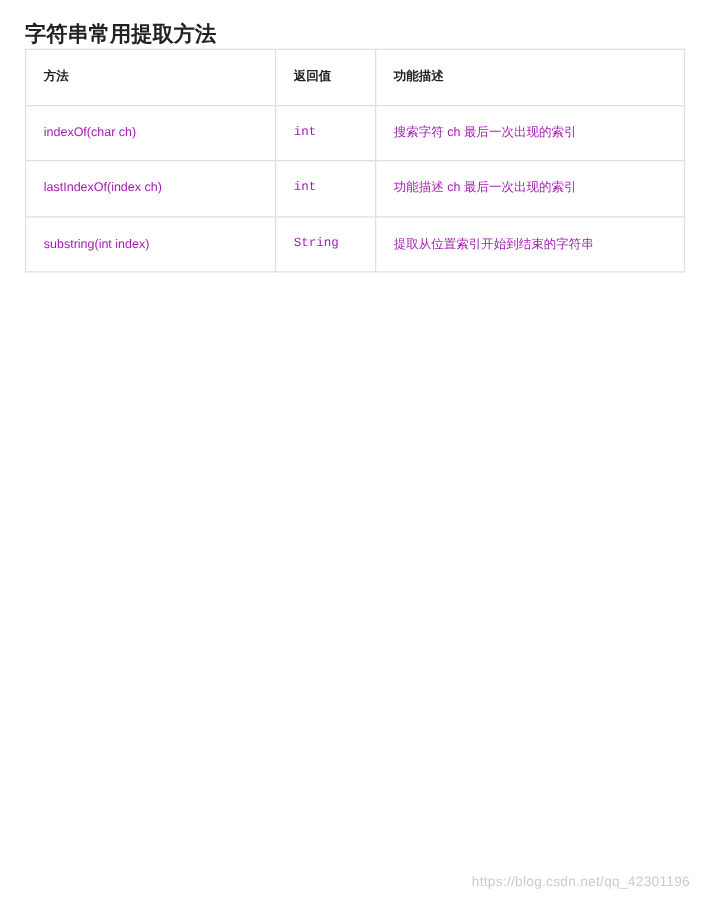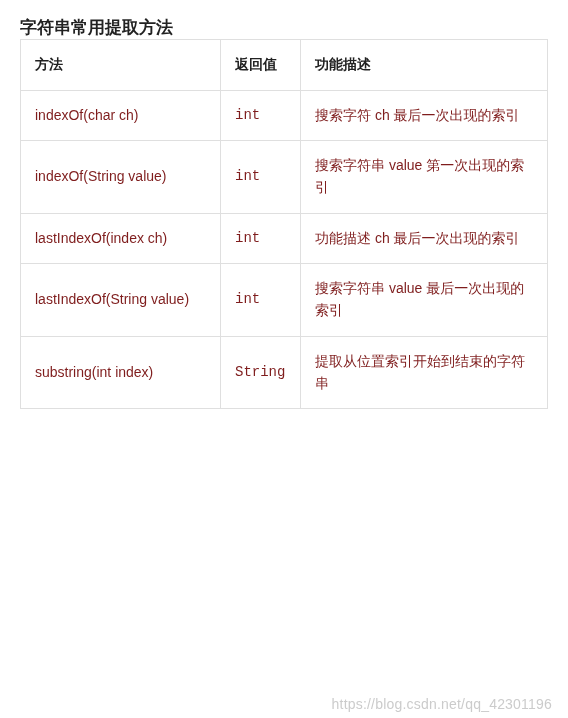--- a/index.html
+++ b/index.html
@@ -15,47 +15,47 @@
       color: #333;
     }
     .title {
       font-size: 17px;
       font-weight: 700;
       color: #222;
     }
     table {
       width: 100%;
       border-collapse: collapse;
-      font-size: 14px;
+      font-size: 10px;
     }
     th, td {
       border: 1px solid #dfdfdf;
       padding: 14px 14px;
       text-align: left;
       vertical-align: middle;
       line-height: 1.55;
-      color: #7f1d1d;
+      color: #a21caf;
     }
     th {
       font-weight: 700;
       color: #222;
       background: #fff;
     }
     td.col-method {
       width: 200px;
     }
     td.col-return {
       width: 80px;
       font-family: Liberation Mono, monospace;
     }
     .watermark {
       position: fixed;
       bottom: 6px;
       right: 16px;
-      font-size: 14px;
+      font-size: 11px;
       color: rgba(160,160,160,0.55);
       letter-spacing: 0.2px;
       pointer-events: none;
     }
   </style>
 </head>
 <body>
 
 <h3 class="title">字符串常用提取方法</h3>
 
@@ -67,33 +67,23 @@
       <th>功能描述</th>
     </tr>
   </thead>
   <tbody>
     <tr>
       <td class="col-method">indexOf(char ch)</td>
       <td class="col-return">int</td>
       <td>搜索字符 ch 最后一次出现的索引</td>
     </tr>
     <tr>
-      <td class="col-method">indexOf(String value)</td>
-      <td class="col-return">int</td>
-      <td>搜索字符串 value 第一次出现的索引</td>
-    </tr>
-    <tr>
       <td class="col-method">lastIndexOf(index ch)</td>
       <td class="col-return">int</td>
       <td>功能描述 ch 最后一次出现的索引</td>
-    </tr>
-    <tr>
-      <td class="col-method">lastIndexOf(String value)</td>
-      <td class="col-return">int</td>
-      <td>搜索字符串 value 最后一次出现的索引</td>
     </tr>
     <tr>
       <td class="col-method">substring(int index)</td>
       <td class="col-return">String</td>
       <td>提取从位置索引开始到结束的字符串</td>
     </tr>
   </tbody>
 </table>
 
 <div class="watermark">https://blog.csdn.net/qq_42301196</div>

